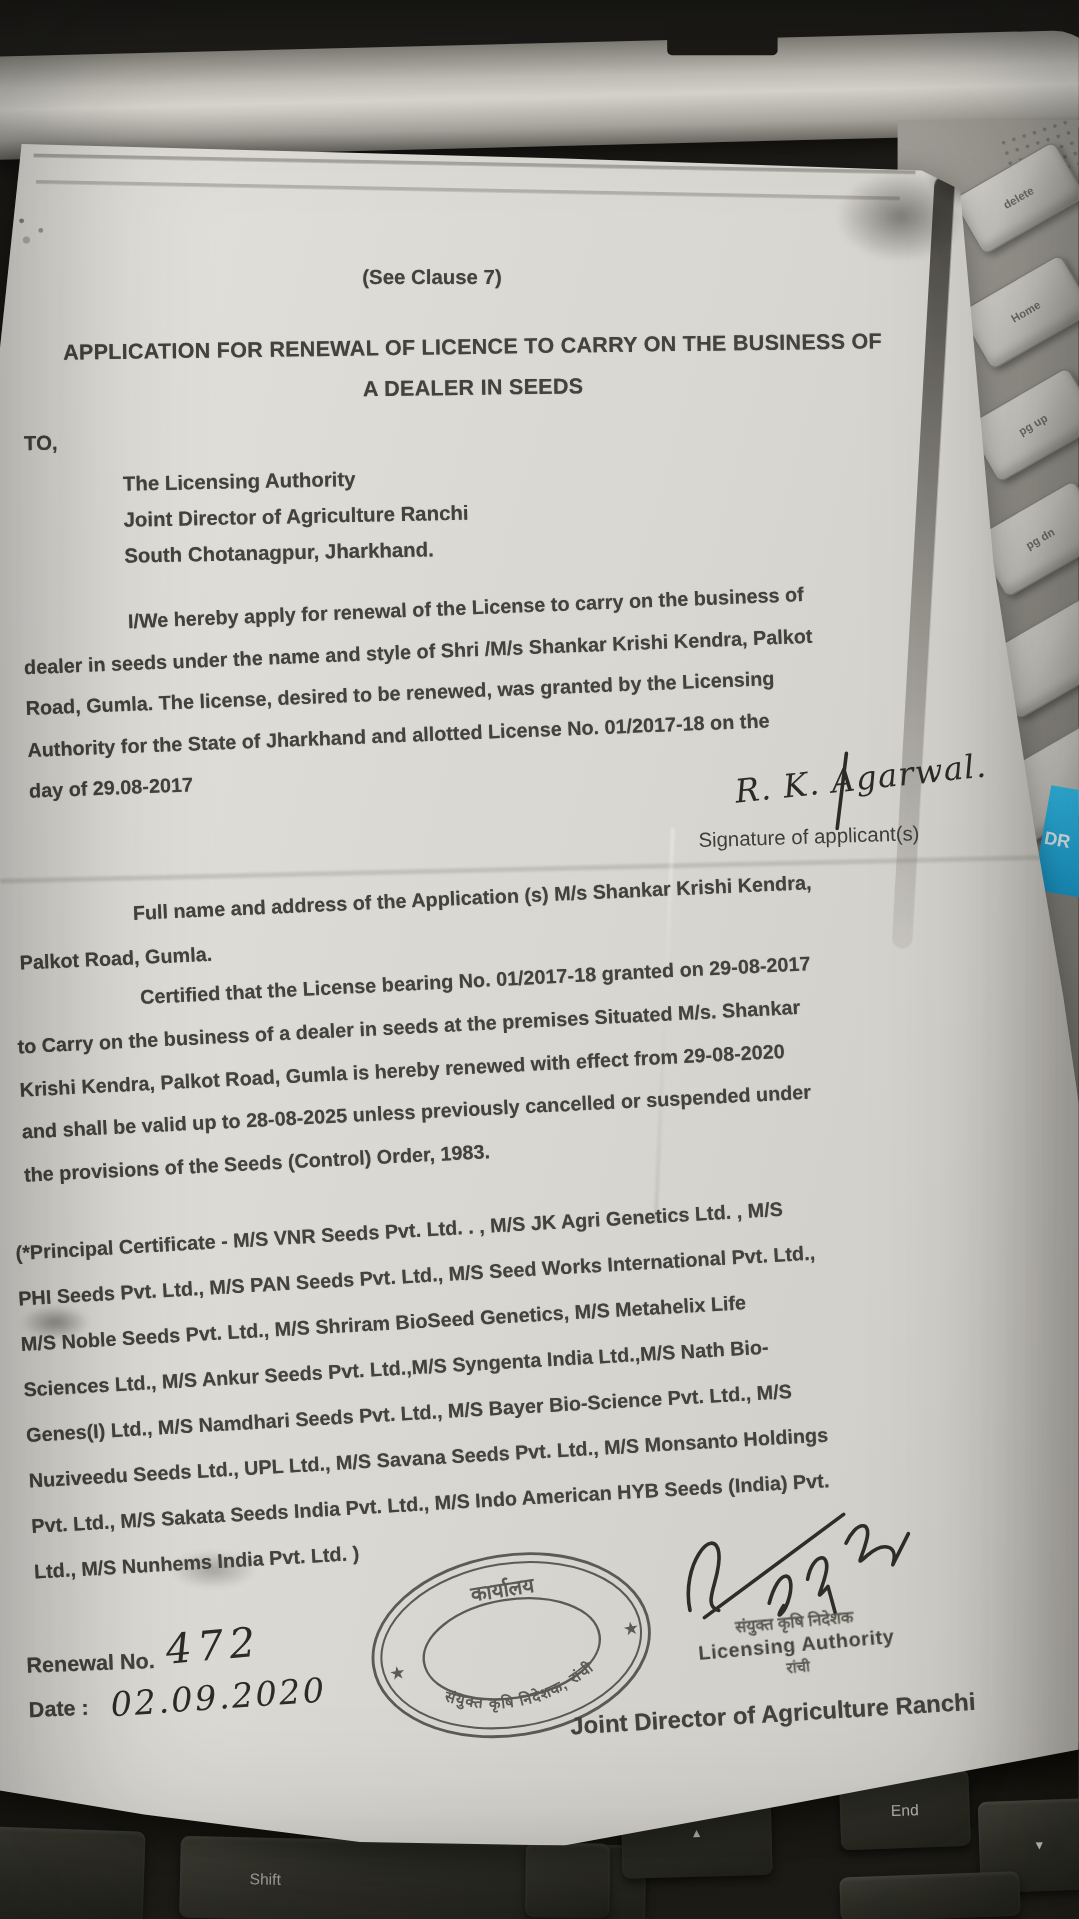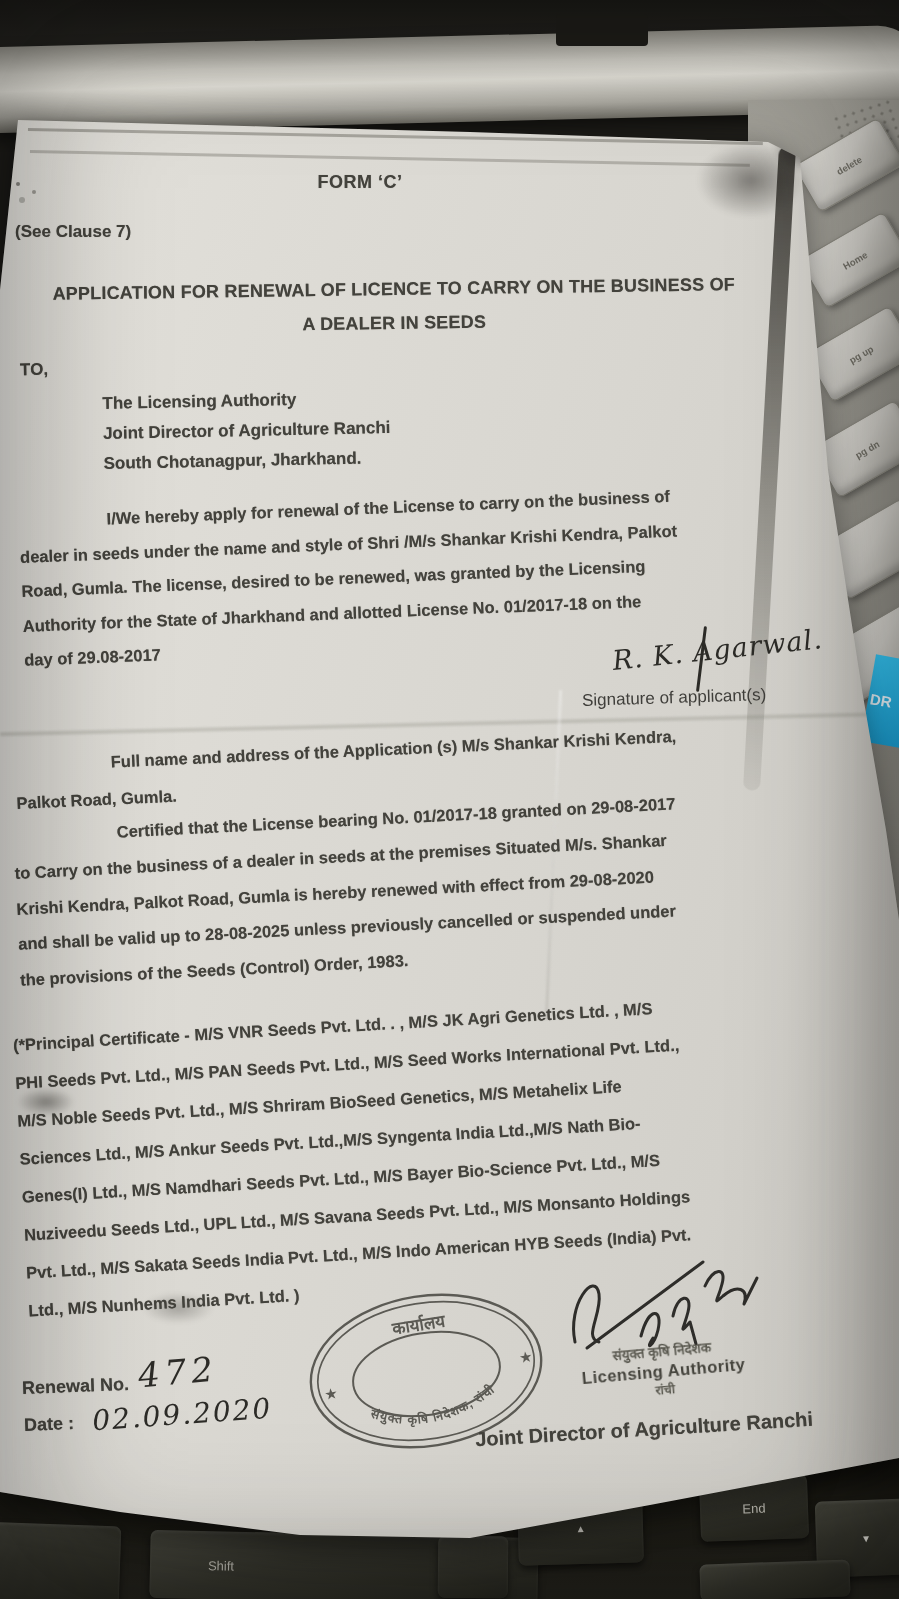--- a/index.html
+++ b/index.html
@@ -69,21 +69,21 @@
   #sm3{left:6px;top:1082px;width:80px;height:40px;background:radial-gradient(closest-side,rgba(40,38,34,.45),rgba(40,38,34,0) 72%);}
   #sm4{left:128px;top:1286px;width:100px;height:44px;background:radial-gradient(closest-side,rgba(40,38,34,.3),rgba(40,38,34,0) 72%);}
   #specks{left:14px;top:176px;width:4px;height:4px;background:transparent;border-radius:50%;
     box-shadow:2px 6px 0 rgba(70,68,62,.6),18px 14px 0 rgba(70,68,62,.45),6px 22px 0 1px rgba(70,68,62,.3);}
   #fold{left:0;top:722px;width:899px;height:4px;background:rgba(130,128,120,.28);transform:rotate(-1.3deg);filter:blur(1px);}
   #crease{left:552px;top:690px;width:3px;height:330px;transform:rotate(2.5deg);filter:blur(1px);
     background:linear-gradient(180deg,rgba(255,255,255,.35),rgba(140,138,130,.25));}
 
   
   #title{left:15px;top:172px;width:690px;text-align:center;font-size:18px;letter-spacing:.5px;}
-  #clause{left:15px;top:222px;width:690px;font-size:17px;}
+  #clause{left:15px;top:222px;width:690px;text-align:center;font-size:17px;}
   #heading{left:8px;top:272px;width:772px;text-align:center;font-size:18px;line-height:34px;transform:rotate(-.8deg);letter-spacing:.2px;}
   #tolabel{left:20px;top:360px;font-size:17px;transform:rotate(-1deg);}
   #addressee{left:103px;top:386px;font-size:17px;line-height:30px;transform:rotate(-1.2deg);}
   #para1{left:18px;top:505px;font-size:16.5px;line-height:34.5px;transform:rotate(-2.3deg);transform-origin:left top;}
   .ind88{padding-left:88px;} .ind96{padding-left:96px;} .ind104{padding-left:104px;}
   #sigstroke{left:700px;top:626px;width:2.5px;height:66px;background:#2c2b27;transform:rotate(7deg);border-radius:2px;}
   #handsig{left:612px;top:634px;font-size:27px;letter-spacing:1px;transform:rotate(-6deg);}
   #sigcaption{left:582px;top:688px;font-size:17px;font-weight:500;color:#3f3e3a;transform:rotate(-1.8deg);}
   #fullname{left:14px;top:748px;font-size:16.5px;line-height:37px;transform:rotate(-2.6deg);transform-origin:left top;}
   #certified{left:12px;top:820px;font-size:16.5px;line-height:35.75px;transform:rotate(-2.9deg);transform-origin:left top;}
@@ -156,21 +156,20 @@
       <div class="abs stackline" id="stack2"></div>
       <div class="abs" id="edgestrip"></div>
       <div class="abs smudge" id="sm1"></div>
       <div class="abs smudge" id="sm2"></div>
       <div class="abs smudge" id="sm3"></div>
       <div class="abs smudge" id="sm4"></div>
       <div class="abs" id="specks"></div>
       <div class="abs" id="fold"></div>
       <div class="abs" id="crease"></div>
 
-      <div class="abs print" id="title">FORM ‘C’</div>
       <div class="abs print" id="clause">(See  Clause 7)</div>
 
       <div class="abs print" id="heading">
         <div class="nowrap">APPLICATION FOR RENEWAL OF LICENCE TO CARRY ON THE BUSINESS OF</div>
         <div>A DEALER IN SEEDS</div>
       </div>
 
       <div class="abs print" id="tolabel">TO,</div>
       <div class="abs print" id="addressee">
         <div class="nowrap">The Licensing Authority</div>

